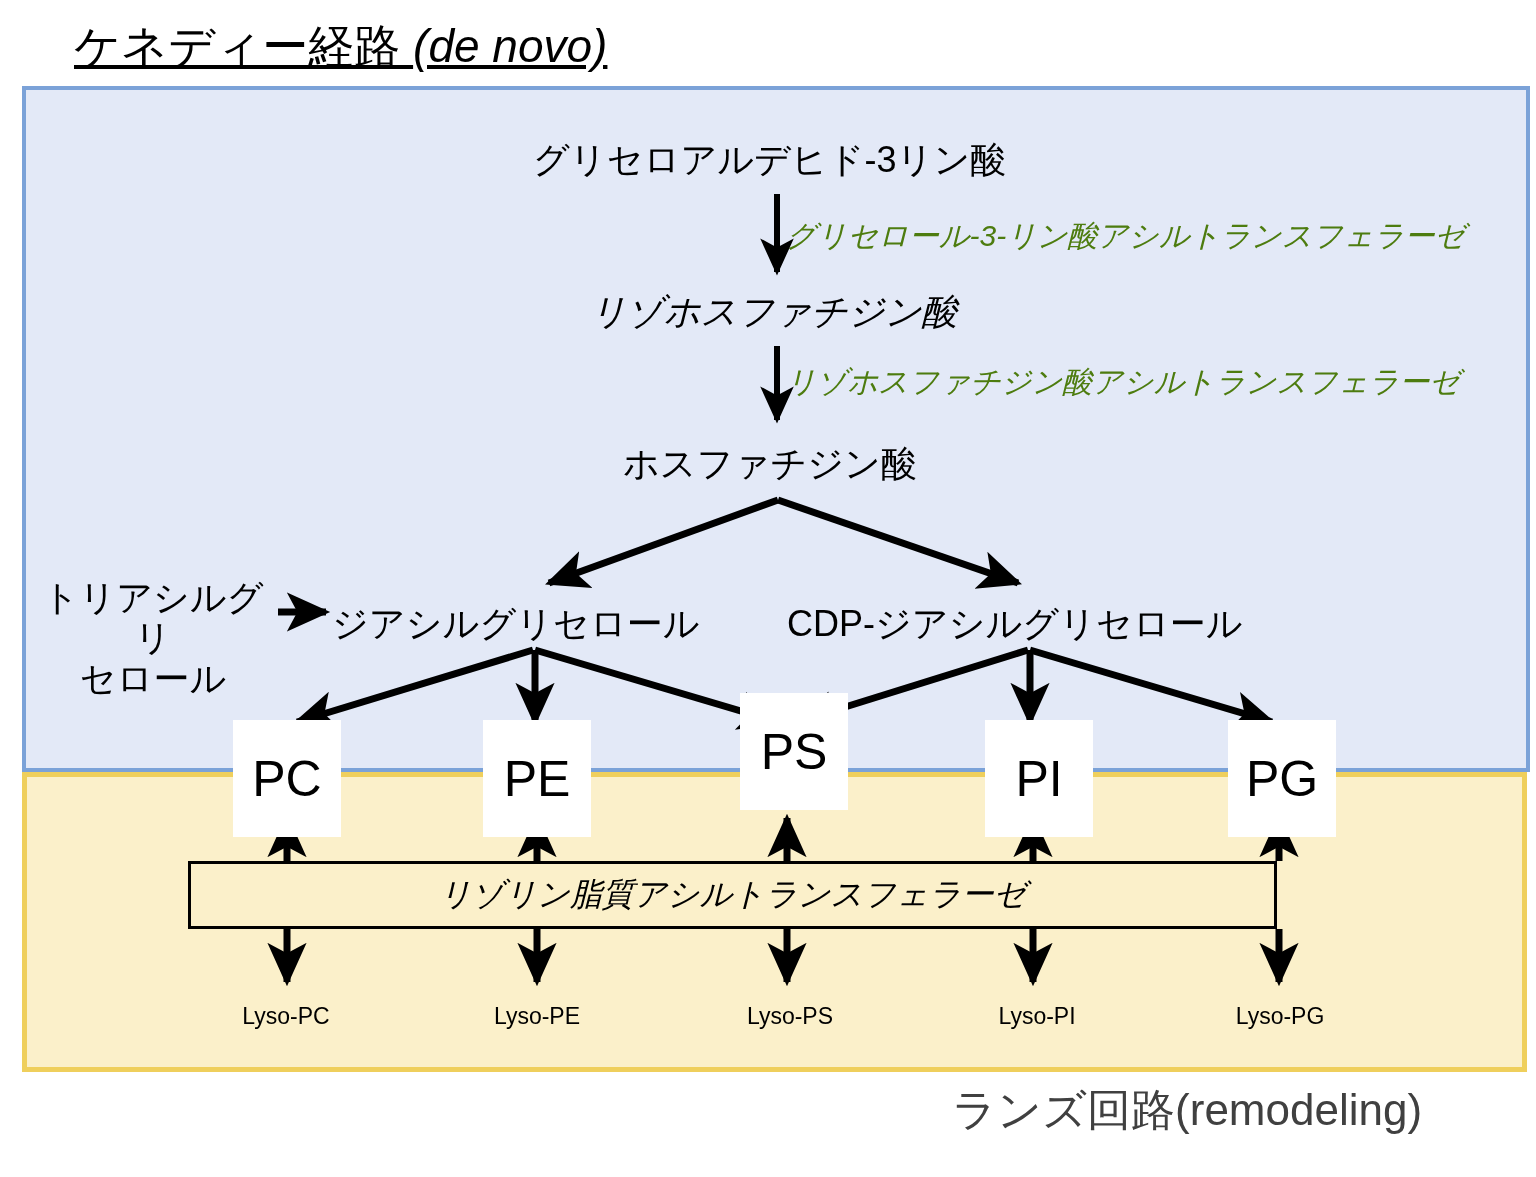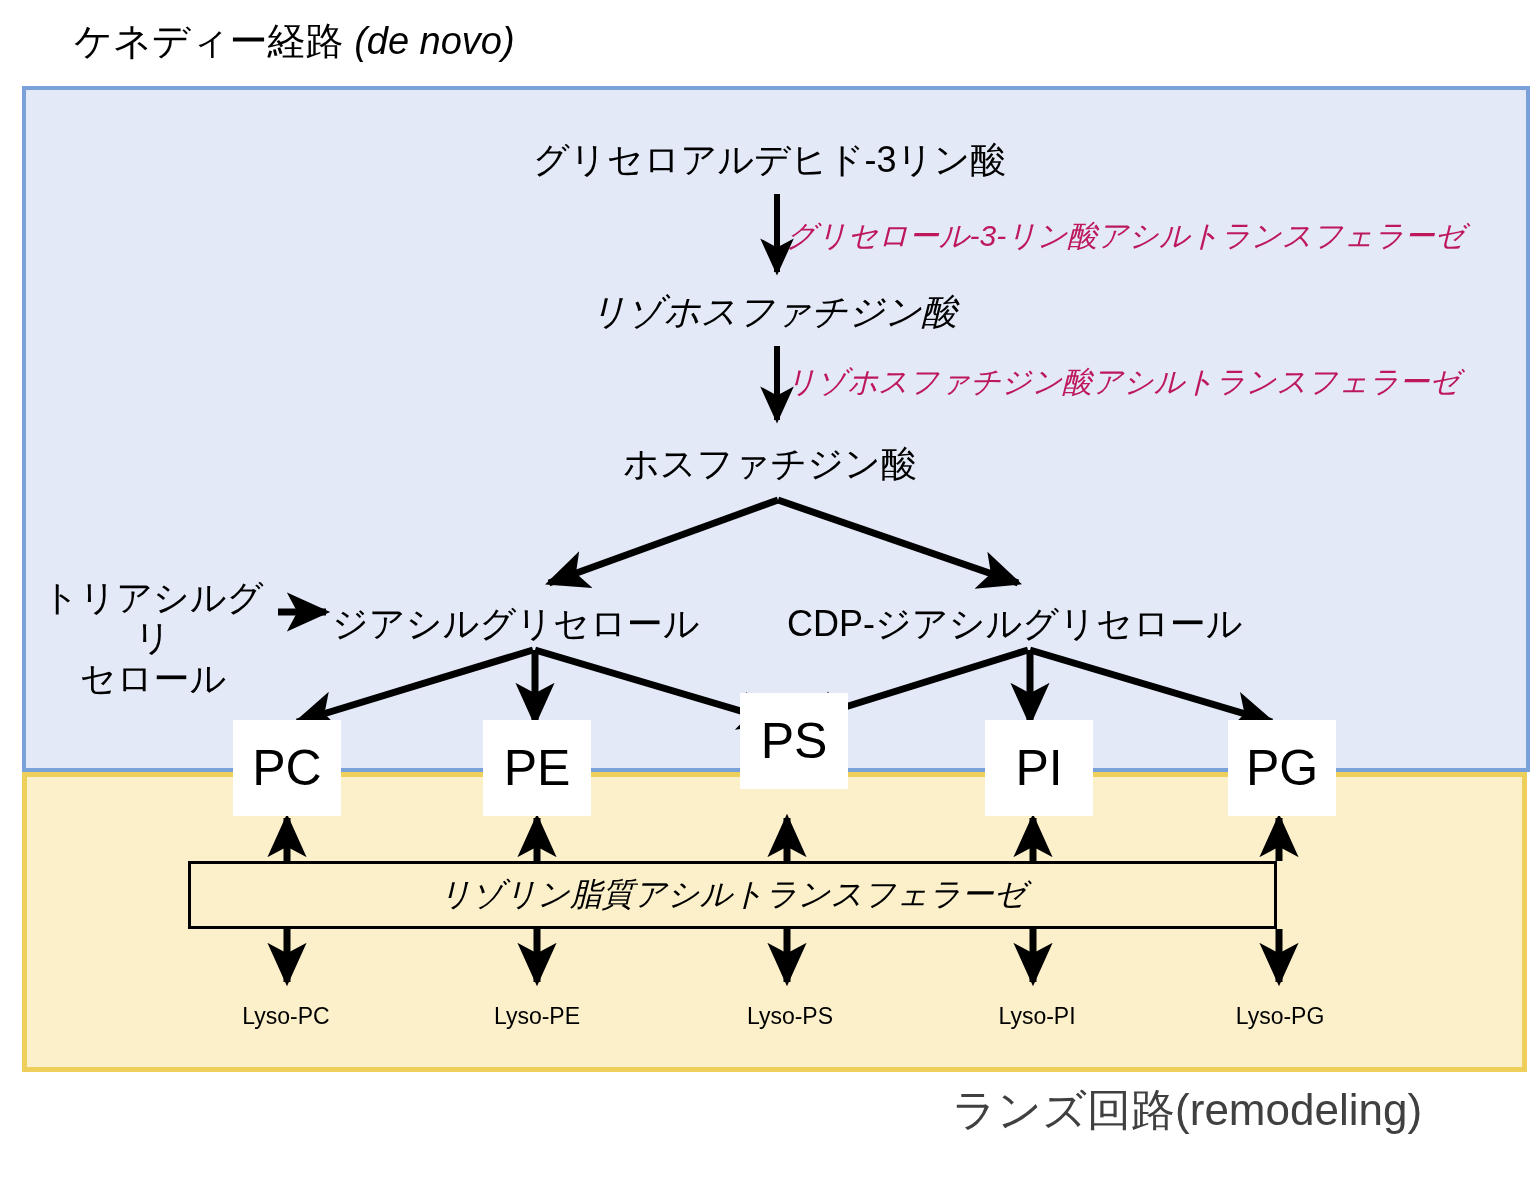--- a/index.html
+++ b/index.html
@@ -27,62 +27,63 @@
   #lands-panel {
     left: 22px; top: 772px; width: 1505px; height: 300px;
     background: #fbf0ca;
     border: 5px solid #efcf5c;
     box-sizing: border-box;
   }
 
   
   #kennedy-title {
     left: 74px; top: 16px;
-    font-size: 38px;
+    font-size: 46px;
     color: #000;
     white-space: nowrap;
+    text-decoration: underline;
   }
   #kennedy-title .ital { font-style: italic; }
   #lands-title {
     left: 952px; top: 1081px;
     font-size: 44px;
     color: #404040;
     white-space: nowrap;
   }
 
   
   .metabolite {
     font-size: 36px;
     color: #000;
     white-space: nowrap;
     text-align: right;
   }
   .enzyme-label {
     font-size: 30px;
     font-style: italic;
-    color: #be185d;
+    color: #4d7c0f;
     white-space: nowrap;
   }
 
   #g3p-label      { left: 533px; top: 136px; }
   #lpa-label      { left: 590px; top: 288px; font-style: italic; }
   #pa-label       { left: 623px; top: 440px; }
   #dag-label      { left: 332px; top: 600px; }
   #cdpdag-label   { left: 787px; top: 600px; }
   #tag-label      {
     left: 28px; top: 578px; width: 250px;
     font-size: 36px; color: #000; text-align: center; line-height: 1.12;
   }
 
   #gpat-label     { left: 786px; top: 216px; }
   #lpaat-label    { left: 786px; top: 362px; }
 
   
   .pl-box {
-    width: 108px; height: 96px;
+    width: 108px; height: 117px;
     background: #ffffff;
     display: flex; align-items: center; justify-content: center;
     font-size: 50px;
     color: #000;
     z-index: 6;
   }
   #pl-pc { left: 233px; top: 720px; }
   #pl-pe { left: 483px; top: 720px; }
   #pl-ps { left: 740px; top: 693px; }
   #pl-pi { left: 985px; top: 720px; }

